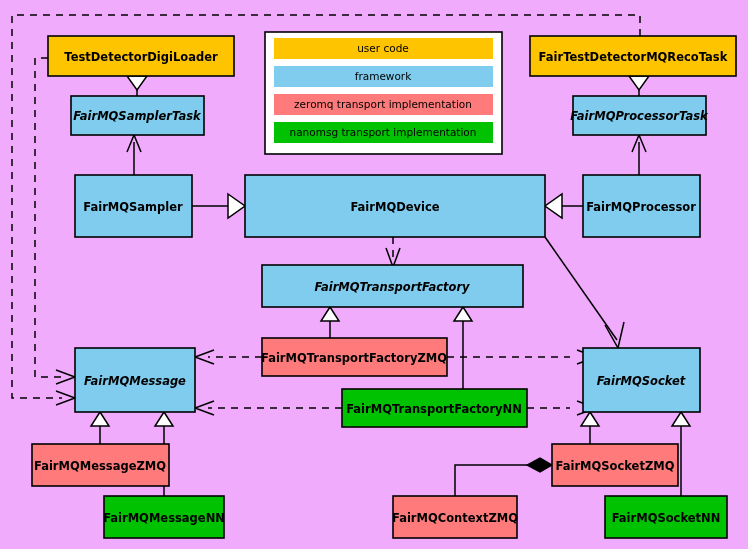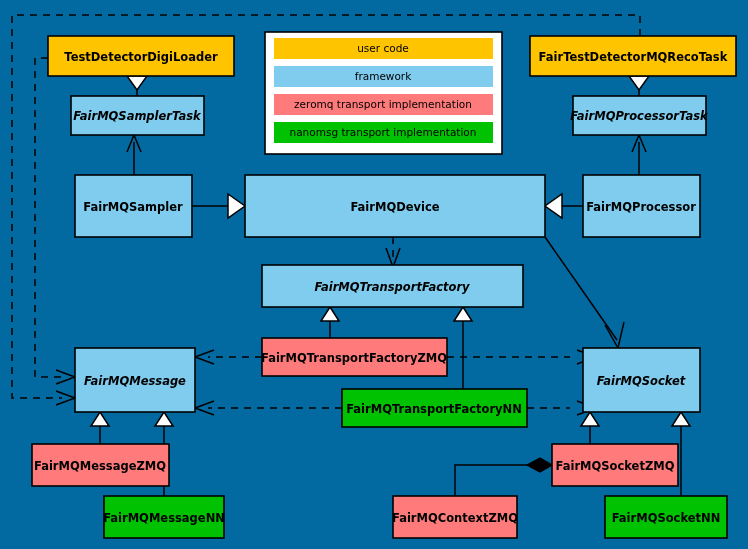--- a/index.html
+++ b/index.html
@@ -7,21 +7,21 @@
     padding: 0;
     background: #ffffff;
   }
   body {
     font-family: "DejaVu Sans", "Liberation Sans", sans-serif;
   }
   #diagram-root {
     position: relative;
     width: 748px;
     height: 549px;
-    background: #0369a1;
+    background: #f0abfc;
     overflow: hidden;
   }
   svg#uml-canvas {
     position: absolute;
     left: 0;
     top: 0;
     width: 748px;
     height: 549px;
     display: block;
   }

